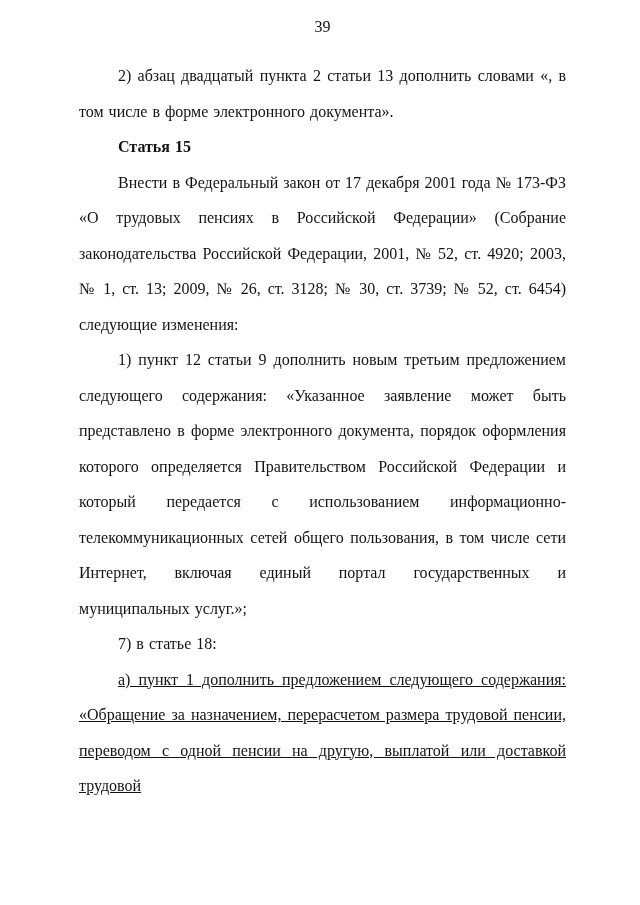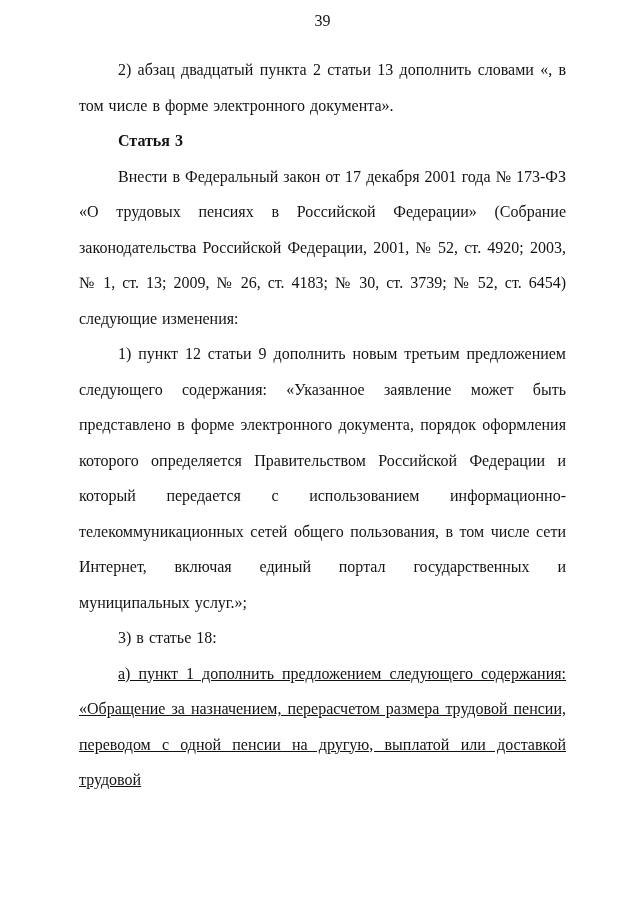--- a/index.html
+++ b/index.html
@@ -11,21 +11,21 @@
     width: 640px;
     height: 905px;
     overflow: hidden;
     font-family: "Liberation Serif", "DejaVu Serif", serif;
     color: #131313;
   }
   .page {
     box-sizing: border-box;
     width: 640px;
     height: 905px;
-    padding: 10px 74px 0 79px;
+    padding: 16px 74px 0 79px;
     background: #ffffff;
     border-radius: 0;
   }
   .page-number {
     text-align: center;
     font-size: 16px;
     line-height: 22px;
     margin: 0 0 20px 0;
   }
   .para {
@@ -48,24 +48,24 @@
 </style>
 </head>
 <body>
 
 <div class="page">
 
   <div class="page-number">39</div>
 
   <p class="para">2) абзац двадцатый пункта 2 статьи 13 дополнить словами «, в том числе в форме электронного документа».</p>
 
-  <p class="para heading">Статья 3</p>
+  <p class="para heading">Статья 15</p>
 
-  <p class="para">Внести в Федеральный закон от 17 декабря 2001 года № 173-ФЗ «О трудовых пенсиях в Российской Федерации» (Собрание законодательства Российской Федерации, 2001, № 52, ст. 4920; 2003, № 1, ст. 13; 2009, № 26, ст. 4183; № 30, ст. 3739; № 52, ст. 6454) следующие изменения:</p>
+  <p class="para">Внести в Федеральный закон от 17 декабря 2001 года № 173-ФЗ «О трудовых пенсиях в Российской Федерации» (Собрание законодательства Российской Федерации, 2001, № 52, ст. 4920; 2003, № 1, ст. 13; 2009, № 26, ст. 3128; № 30, ст. 3739; № 52, ст. 6454) следующие изменения:</p>
 
   <p class="para">1) пункт 12 статьи 9 дополнить новым третьим предложением следующего содержания: «Указанное заявление может быть представлено в форме электронного документа, порядок оформления которого определяется Правительством Российской Федерации и который передается с использованием информационно-телекоммуникационных сетей общего пользования, в том числе сети Интернет, включая единый портал государственных и муниципальных услуг.»;</p>
 
 
-  <p class="para">3) в статье 18:</p>
+  <p class="para">7) в статье 18:</p>
 
   <p class="para cont">а) пункт 1 дополнить предложением следующего содержания: «Обращение за назначением, перерасчетом размера трудовой пенсии, переводом с одной пенсии на другую, выплатой или доставкой трудовой</p>
 
 </div>
 
 </body></html>

